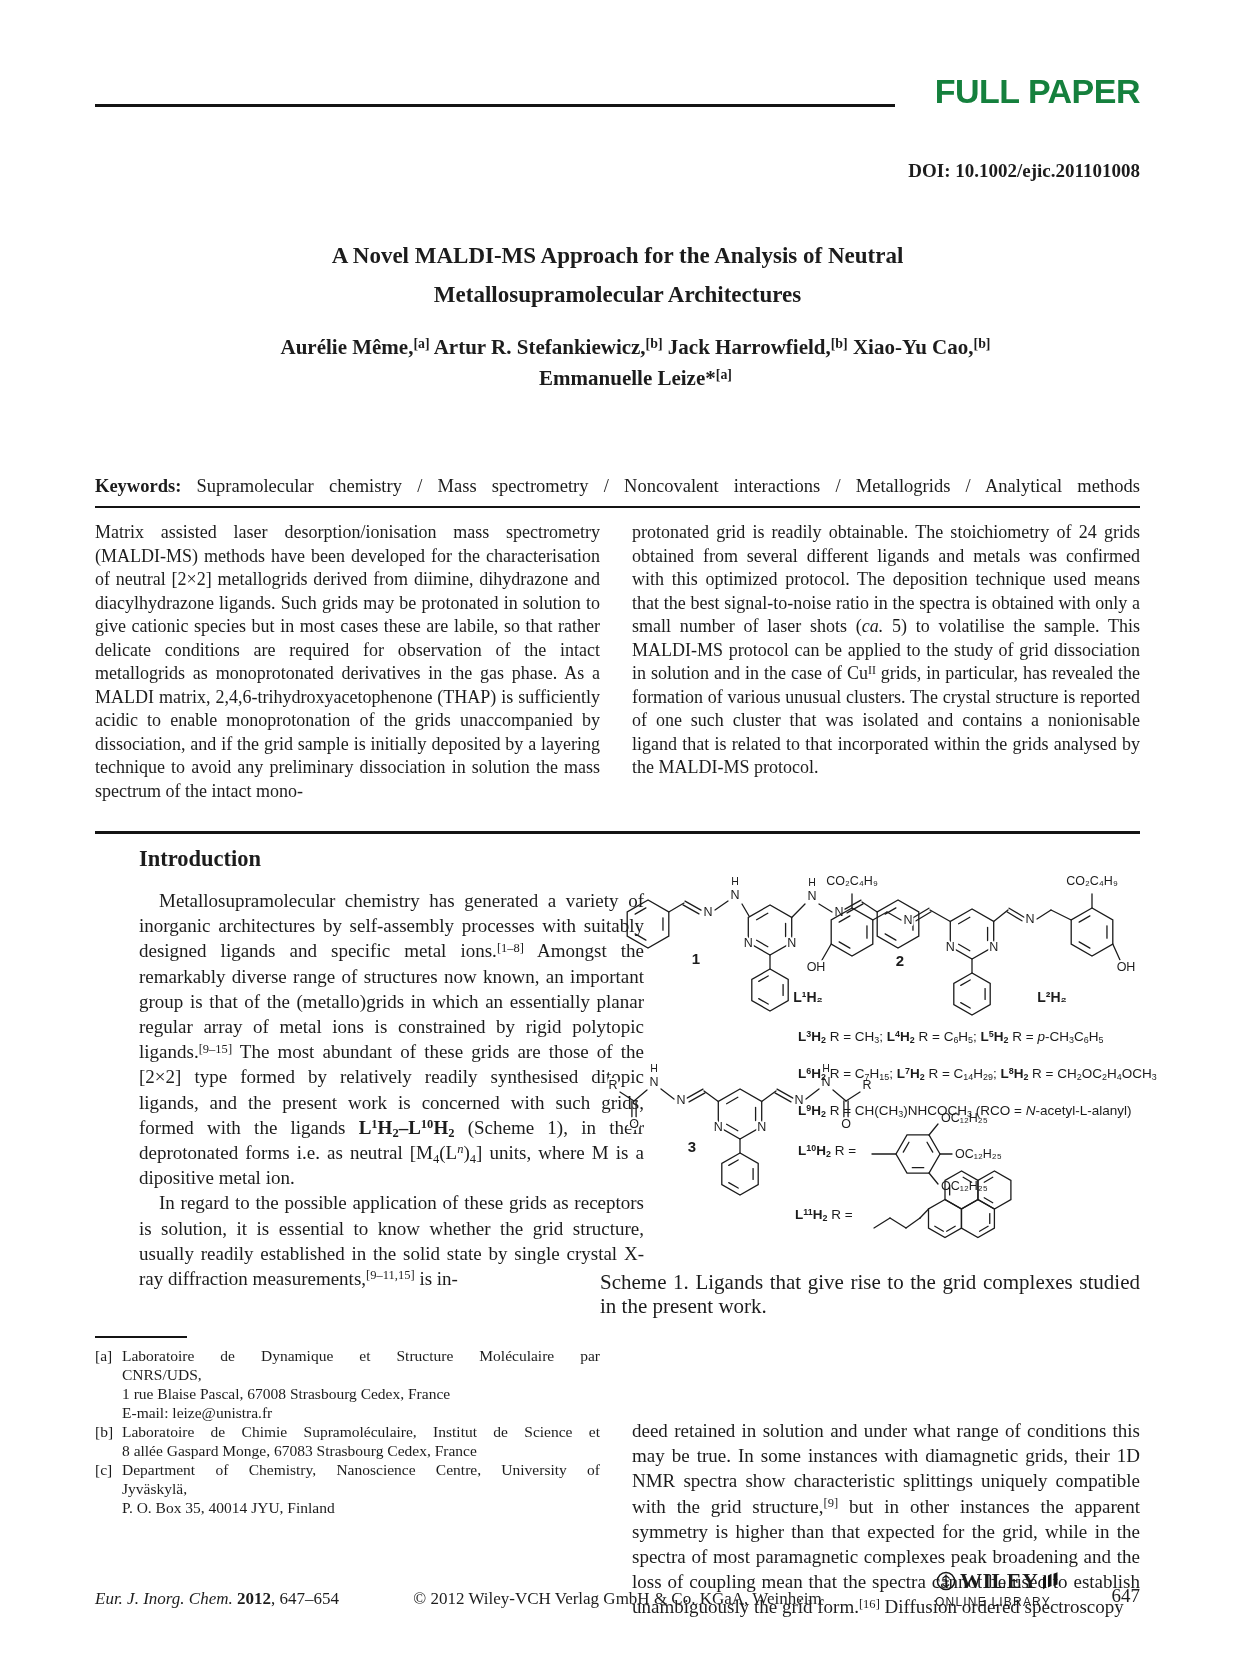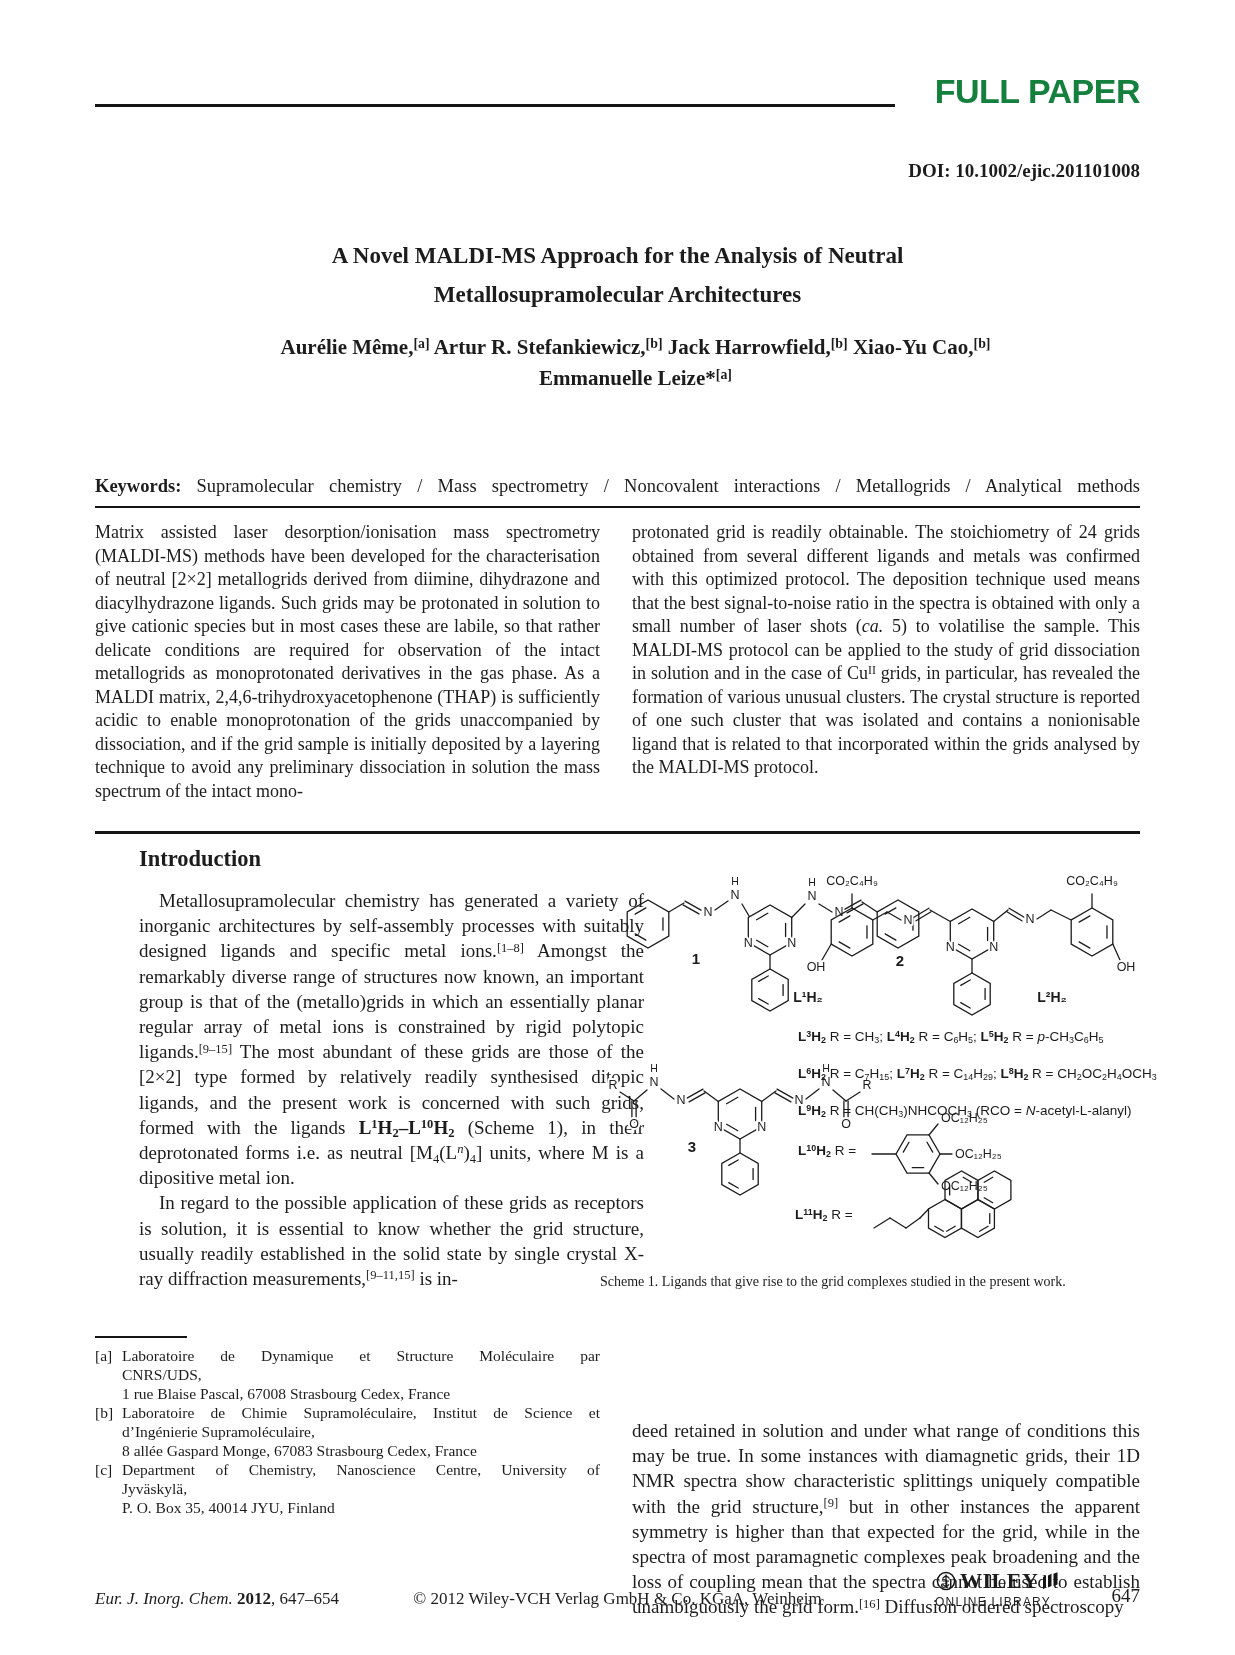--- a/index.html
+++ b/index.html
@@ -21,21 +21,21 @@
   .abs-col{position:absolute;top:521px;font-size:18px;line-height:23.5px;text-align:justify;}
   .abs-left{left:95px;width:505px;}
   .abs-right{left:632px;width:508px;}
   .intro-left{position:absolute;left:95px;top:846px;width:505px;margin-left:44px;}
   .intro-left h2{margin:0 0 16px 0;font-size:22.5px;}
   p.body{margin:0;font-size:19px;line-height:25.2px;text-align:justify;}
   p.body.indent{text-indent:20px;}
   .body-right{position:absolute;left:632px;top:1418px;width:508px;
       font-size:19px;line-height:25.2px;text-align:justify;}
   .caption{position:absolute;left:600px;top:1270px;width:540px;
-      font-size:14px;line-height:24px;text-align:justify;}
+      font-size:21px;line-height:24px;text-align:justify;}
   .fnblock{position:absolute;left:95px;top:1336px;width:505px;}
   .fn-rule{width:92px;height:2px;background:#141414;margin-bottom:8px;}
   .fn{display:flex;font-size:15.5px;line-height:19px;}
   .fn-label{width:27px;flex:none;}
   .fn-body{flex:1;}
   .fn-line.j{text-align:justify;text-align-last:justify;}
   .scheme-svg{position:absolute;left:600px;top:838px;width:540px;height:440px;}
   .ldef{position:absolute;font-family:"Liberation Sans",sans-serif;font-size:13.5px;
       white-space:nowrap;color:#1b1b1b;}
   #schemeSvg .bond{stroke:#1c1c1c;stroke-width:1.3;fill:none;stroke-linecap:round;}
@@ -242,27 +242,27 @@
   <div class="caption">Scheme 1. Ligands that give rise to the grid complexes studied in the present work.</div>
 
   <div class="fnblock">
     <div class="fn-rule"></div>
     <div class="fn">
       <span class="fn-label">[a]</span>
       <div class="fn-body">
         <div class="fn-line j">Laboratoire de Dynamique et Structure Moléculaire par</div>
         <div class="fn-line">CNRS/UDS,</div>
         <div class="fn-line">1 rue Blaise Pascal, 67008 Strasbourg Cedex, France</div>
+        <div class="fn-line">E-mail: leize@unistra.fr</div>
       </div>
     </div>
     <div class="fn">
       <span class="fn-label">[b]</span>
       <div class="fn-body">
         <div class="fn-line j">Laboratoire de Chimie Supramoléculaire, Institut de Science et</div>
-        <div class="fn-line">d’Ingénierie Supramoléculaire,</div>
         <div class="fn-line">8 allée Gaspard Monge, 67083 Strasbourg Cedex, France</div>
       </div>
     </div>
     <div class="fn">
       <span class="fn-label">[c]</span>
       <div class="fn-body">
         <div class="fn-line j">Department of Chemistry, Nanoscience Centre, University of</div>
         <div class="fn-line">Jyväskylä,</div>
         <div class="fn-line">P. O. Box 35, 40014 JYU, Finland</div>
       </div>

